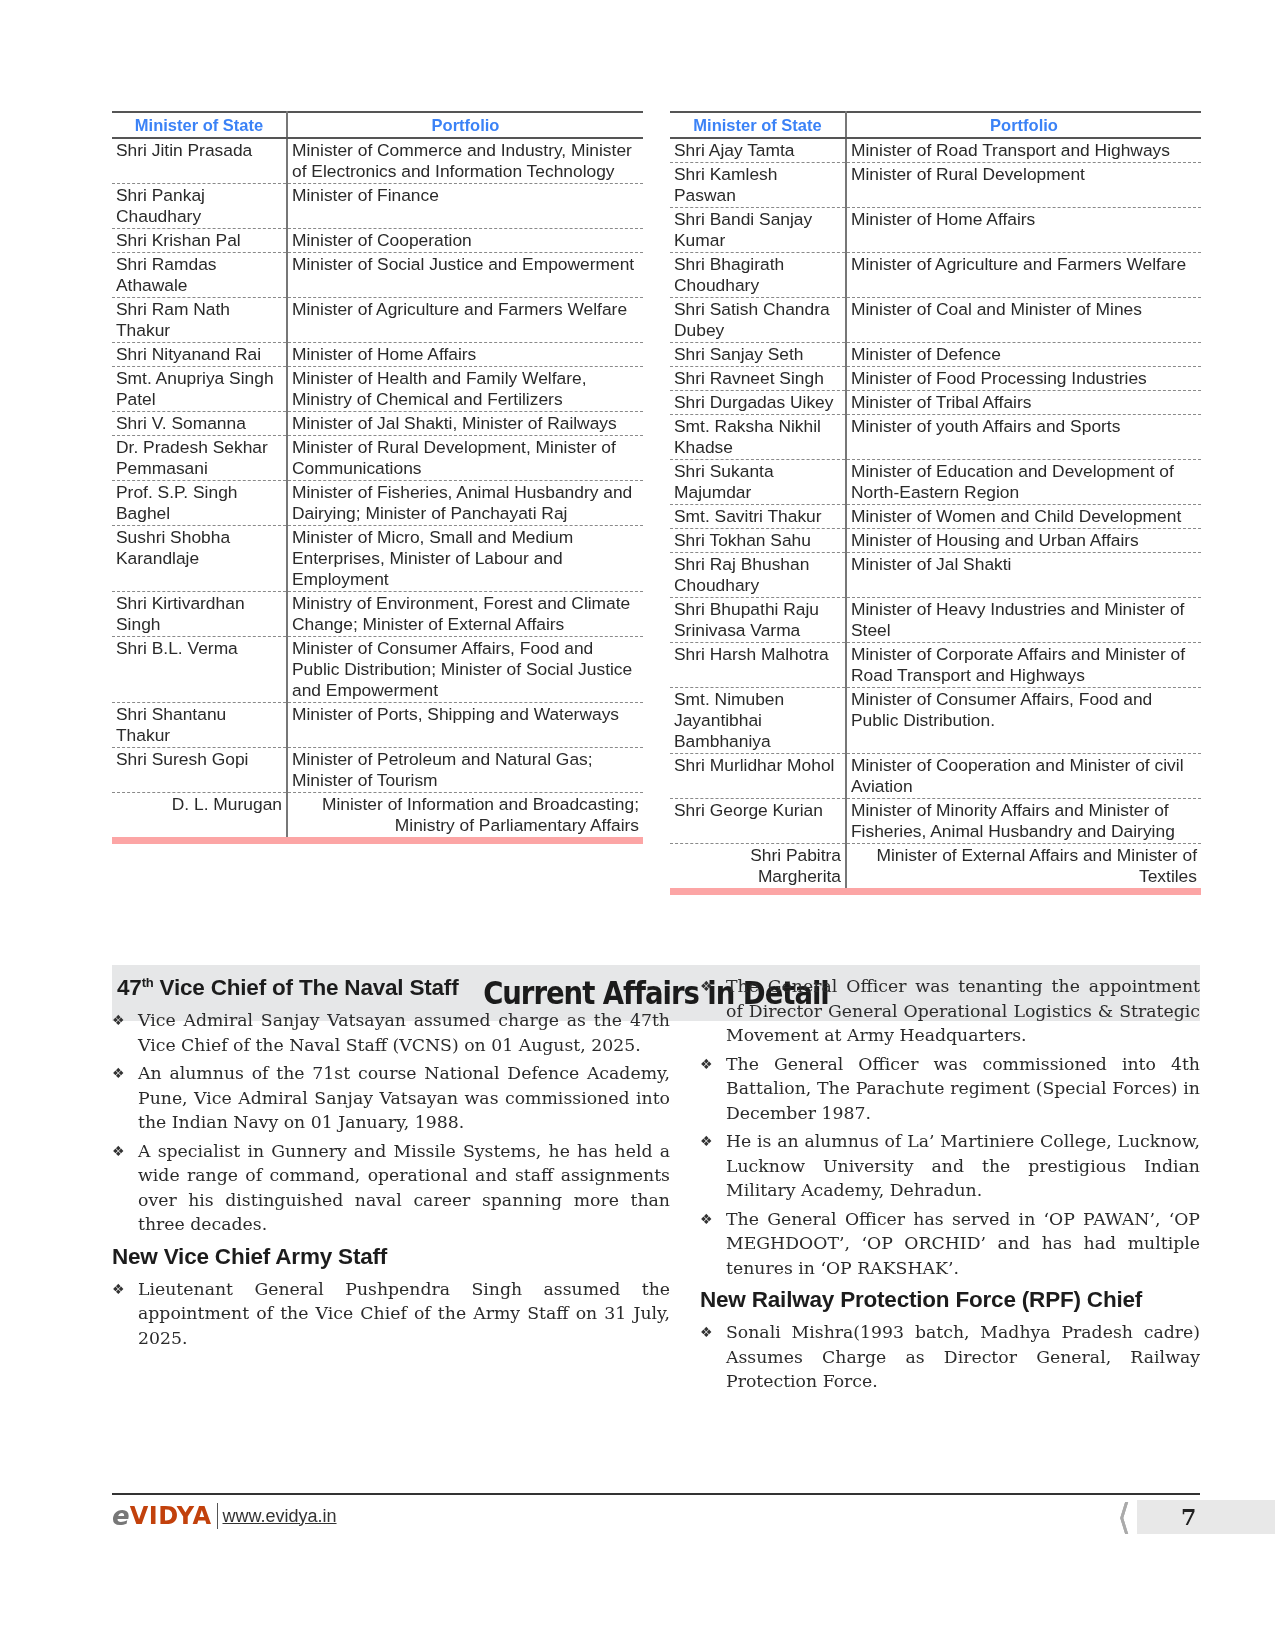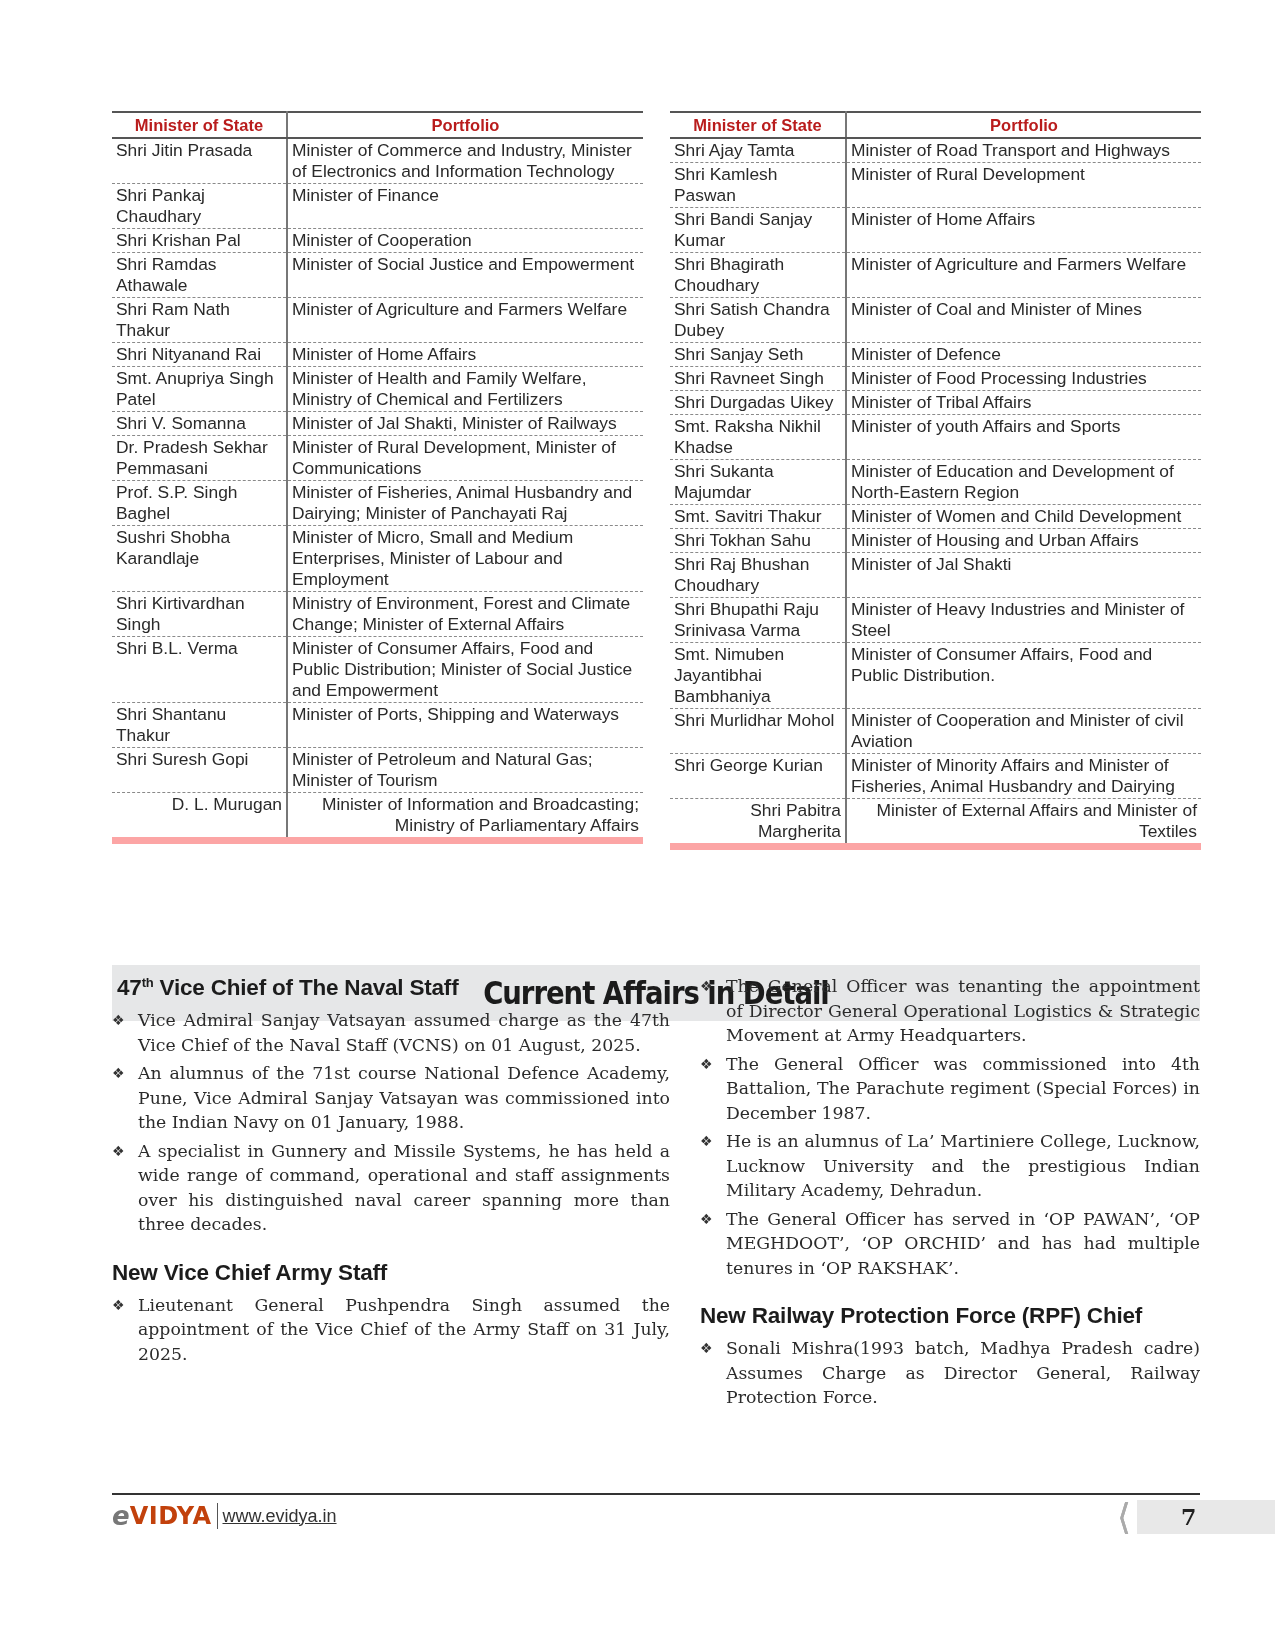--- a/index.html
+++ b/index.html
@@ -5,21 +5,21 @@
   html, body { margin: 0; padding: 0; background: #ffffff; }
   body { width: 1275px; height: 1650px; position: relative; overflow: hidden; color: #1e1e1e; }
   .page { position: absolute; left: 0; top: 0; width: 1275px; height: 1650px; }
 
   
   .tbl { position: absolute; top: 111px; width: 531px; border-collapse: collapse;
          font-family: "Liberation Sans", sans-serif; font-size: 17.4px; line-height: 21px; color: #2a2a2a; }
   .tbl.left { left: 112px; }
   .tbl.right { left: 670px; }
   .tbl th { font-weight: bold; font-size: 16.5px; padding: 2px 4px 1px 4px; text-align: center;
-            border-top: 2px solid #555; border-bottom: 2px solid #555; color: #b91c1c; }
+            border-top: 2px solid #555; border-bottom: 2px solid #555; color: #3b82f6; }
   .tbl th.c1, .tbl td.c1 { border-right: 2px solid #777; }
   .tbl.left th.c1, .tbl.left td.c1 { width: 166px; }
   .tbl.right th.c1, .tbl.right td.c1 { width: 167px; }
   .tbl td { vertical-align: top; padding: 1px 4px 1px 4px; border-bottom: 1px dashed #8a8a8a; }
   .tbl tr:last-child td { border-bottom: 7px solid #fca5a5; text-align: right; }
 
   
   .banner { position: absolute; left: 112px; top: 965px; width: 1088px; height: 56px; background: #e6e7e8;
             display: flex; align-items: center; justify-content: center; }
   .banner h1 { margin: 0; font-family: "DejaVu Sans", sans-serif; font-weight: bold; font-size: 32px;
@@ -30,21 +30,21 @@
          line-height: 24.5px; color: #2b2b2b; }
   .col.left { left: 112px; width: 558px; }
   .col.right { left: 700px; width: 500px; }
   .col h2 { font-family: "Liberation Sans", sans-serif; font-weight: bold; font-size: 22.5px;
             line-height: 28px; margin: 0 0 6px 0; color: #1c1c1c; letter-spacing: -0.2px; }
   .col h2 sup { font-size: 13px; vertical-align: super; line-height: 0; }
   .col ul { list-style: none; margin: 0; padding: 0; }
   .col li { position: relative; padding-left: 26px; margin-bottom: 4px; text-align: justify; }
   .col li .bullet { position: absolute; left: 0; top: 0; font-size: 14px; color: #333; }
   .col.left h2.first { margin-left: 5px; }
-  .col h2.mid { margin-top: 22px; }
+  .col h2.mid { margin-top: 6px; }
 
   
   .footer-rule { position: absolute; left: 112px; top: 1493px; width: 1088px; height: 2px; background: #333; }
   .logo { position: absolute; left: 112px; top: 1501px; display: flex; align-items: center; height: 30px; }
   .logo .e { font-family: "DejaVu Sans", sans-serif; font-size: 26px; color: #777; font-style: italic; font-weight: bold; }
   .logo .brand { font-family: "DejaVu Sans", sans-serif; font-weight: bold; font-size: 24px; color: #c2410c; letter-spacing: 0.5px; }
   .logo .sep { width: 1px; height: 26px; background: #555; margin: 0 4px 0 6px; }
   .logo .url { font-family: "Liberation Sans", sans-serif; font-size: 18px; color: #333; text-decoration: underline; }
   .pagebox { position: absolute; left: 1117px; top: 1500px; width: 158px; height: 34px; }
   .pagebox .chev { position: absolute; left: 0; top: 0; font-family: "DejaVu Sans", sans-serif; font-size: 36px; line-height: 34px; color: #aaa; letter-spacing: -14px; }
@@ -189,20 +189,24 @@
         </tr>
         <tr>
           <td class="c1">Shri Raj Bhushan Choudhary</td>
           <td>Minister of Jal Shakti</td>
         </tr>
         <tr>
           <td class="c1">Shri Bhupathi Raju Srinivasa Varma</td>
           <td>Minister of Heavy Industries and Minister of Steel</td>
         </tr>
         <tr>
+          <td class="c1">Shri Harsh Malhotra</td>
+          <td>Minister of  Corporate Affairs and Minister of Road Transport and Highways</td>
+        </tr>
+        <tr>
           <td class="c1">Smt. Nimuben Jayantibhai Bambhaniya</td>
           <td>Minister of Consumer Affairs, Food and Public Distribution.</td>
         </tr>
         <tr>
           <td class="c1">Shri Murlidhar Mohol</td>
           <td>Minister of Cooperation and Minister of civil Aviation</td>
         </tr>
         <tr>
           <td class="c1">Shri George Kurian</td>
           <td>Minister of Minority Affairs and Minister of Fisheries, Animal Husbandry and Dairying</td>

